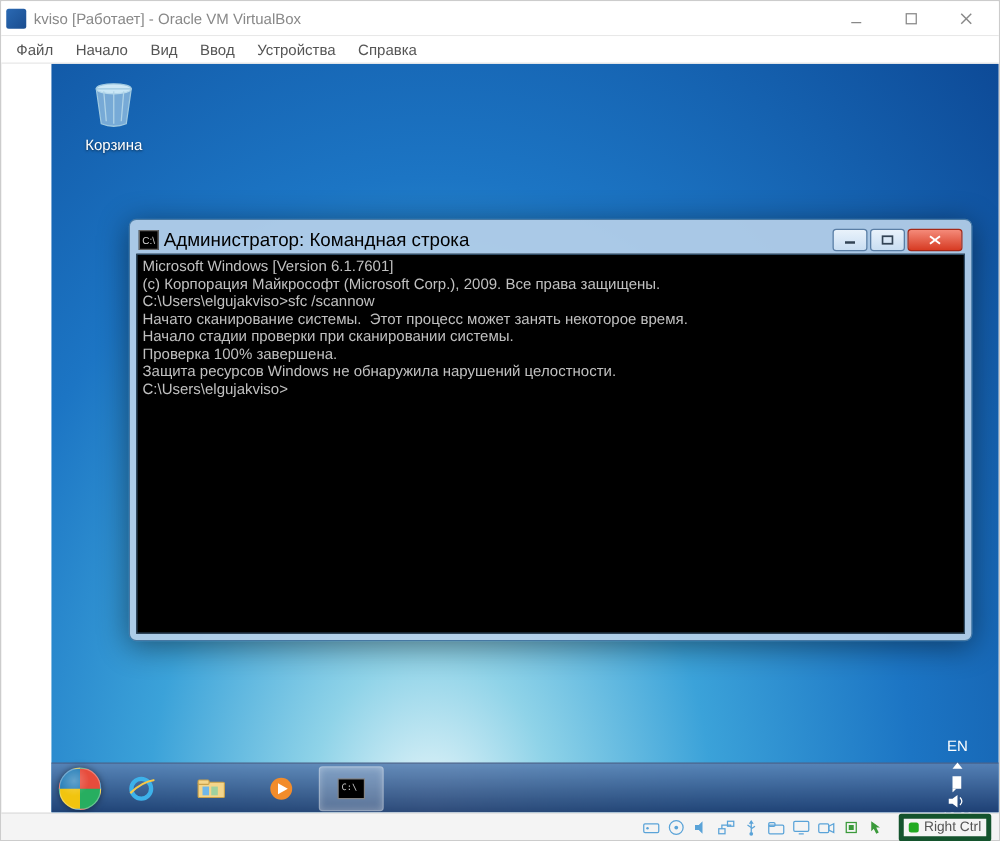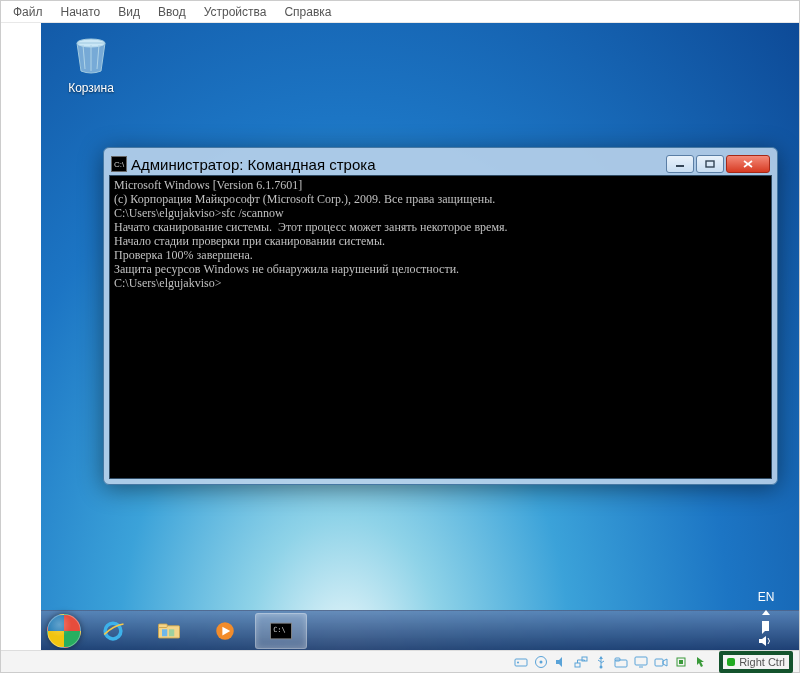--- a/index.html
+++ b/index.html
@@ -24,21 +24,21 @@
 .desktop-icon .lbl { font-size:12px; }
 
 
 .cmd-window { position:absolute; left:62px; top:124px; width:675px; height:338px; border:1px solid #4678a3; border-radius:6px; background: rgba(185,209,234,0.9); box-shadow:0 4px 24px rgba(0,0,0,.45); display:flex; flex-direction:column; padding:5px; }
 .cmd-titlebar { height:22px; display:flex; align-items:center; padding:0 2px; }
 .cmd-titlebar .icon { width:16px; height:16px; background:#000; border:1px solid #666; display:flex; align-items:center; justify-content:center; font-size:8px; color:#ccc; margin-right:4px;}
 .cmd-titlebar .txt { flex:1; font-size:15px; color:#000; }
 .cmd-titlebar .btns { display:flex; gap:2px; }
 .cmd-titlebar .btn { width:28px; height:18px; border-radius:3px; border:1px solid #5a7ea5; background:linear-gradient(#e9f2fb,#c9def2); display:flex; align-items:center; justify-content:center; font-size:10px; cursor:pointer; }
 .cmd-titlebar .btn.close { width:44px; background:linear-gradient(#f48a79,#d73b23); border-color:#a52817; color:#fff; }
-.cmd-body { flex:1; background:#000; color:#c0c0c0; font-family:Liberation Serif, serif; font-size:12px; line-height:14px; padding:2px 4px; white-space:pre-wrap; overflow:hidden; border:1px solid #2e4a63;}
+.cmd-body { flex:1; background:#000; color:#c0c0c0; font-family:Liberation Sans, sans-serif; font-size:12px; line-height:14px; padding:2px 4px; white-space:pre-wrap; overflow:hidden; border:1px solid #2e4a63;}
 .cmd-body .line { display:block; }
 
 
 .taskbar { position:absolute; left:0; right:0; bottom:0; height:40px; background:linear-gradient(rgba(90,130,180,.9),rgba(30,60,110,.92)); border-top:1px solid rgba(255,255,255,.2); display:flex; align-items:center; padding:0 2px; }
 .start-orb { width:42px; height:38px; display:flex; align-items:center; justify-content:center; cursor:pointer; }
 .start-orb .orb { width:34px; height:34px; border-radius:50%; background:radial-gradient(circle at 35% 30%, #fff4, #0000 40%), conic-gradient(#e74c3c 0 25%, #27ae60 25% 50%, #f1c40f 50% 75%, #2980b9 75% 100%); border:1px solid rgba(255,255,255,.3); box-shadow:0 0 6px rgba(0,0,0,.5);}
 .task-pin { width:52px; height:36px; margin:0 2px; border-radius:3px; display:flex; align-items:center; justify-content:center; cursor:pointer; }
 .task-pin.active { background:rgba(255,255,255,.22); border:1px solid rgba(255,255,255,.35); box-shadow:inset 0 0 6px rgba(255,255,255,.3);}
 .task-pin .ic { width:28px; height:24px; }
 .tray { margin-left:auto; display:flex; align-items:center; gap:0; color:#fff; padding-right:6px; font-size:11px;flex-direction:column; }
@@ -49,23 +49,43 @@
 
 .vbox-status { height:22px; background:#f4f4f4; border-top:1px solid #ddd; display:flex; align-items:center; justify-content:flex-end; gap:4px; padding:0 6px; font-size:11px; color:#555; }
 .vbox-status .sicon { width:16px; height:16px; display:flex; align-items:center; justify-content:center; color:#4a6; cursor:pointer; font-size:12px;}
 .vbox-status .rctrl { display:flex; align-items:center; gap:4px; margin-left:6px; padding:1px 4px; border:4px solid #14532d; border-radius:2px;}
 .vbox-status .rctrl .dot { width:8px; height:8px; border-radius:2px; background:#2a2;}
 </style>
 </head>
 <body>
 
 <div class="vbox-window">
+  <div class="vbox-titlebar">
+    <div class="icon"></div>
+    <div class="title">kviso [Работает] - Oracle VM VirtualBox</div>
+    <div class="winbtn">
+      <svg width="10" height="10">
+          <line x1="1" y1="8" x2="9" y2="8" stroke="#888" stroke-width="1"></line>
+        </svg>
+    </div>
+    <div class="winbtn">
+      <svg width="10" height="10">
+          <rect x="1" y="1" width="8" height="8" fill="none" stroke="#888" stroke-width="1"></rect>
+        </svg>
+    </div>
+    <div class="winbtn">
+      <svg width="10" height="10">
+          <line x1="1" y1="1" x2="9" y2="9" stroke="#888" stroke-width="1.2"></line>
+          <line x1="9" y1="1" x2="1" y2="9" stroke="#888" stroke-width="1.2"></line>
+        </svg>
+    </div>
+  </div>
   <div class="vbox-menubar">
     <div class="item">Файл</div>
-    <div class="item">Начато</div>
+    <div class="item">Начало</div>
     <div class="item">Вид</div>
     <div class="item">Ввод</div>
     <div class="item">Устройства</div>
     <div class="item">Справка</div>
   </div>
 
   <div class="guest-area">
     <div class="win7-desktop">
 
       <div class="desktop-icon" style="left:12px; top:8px;">

